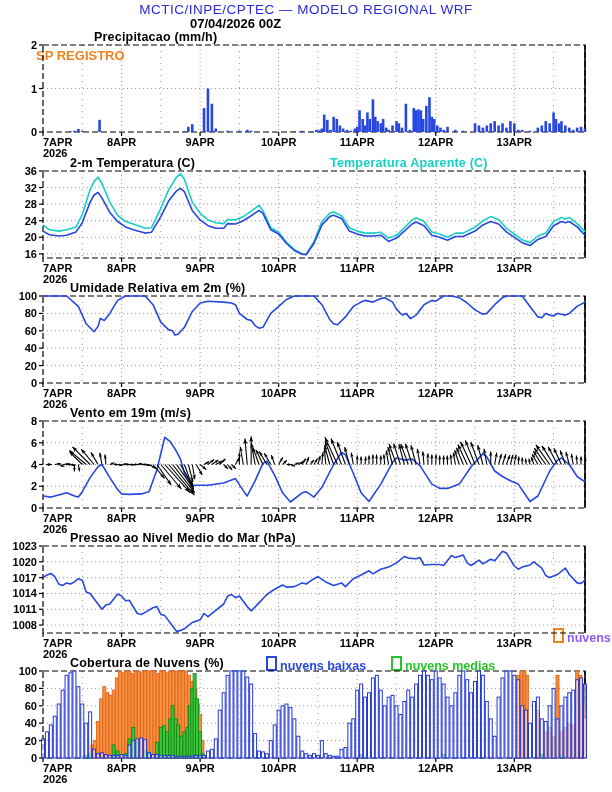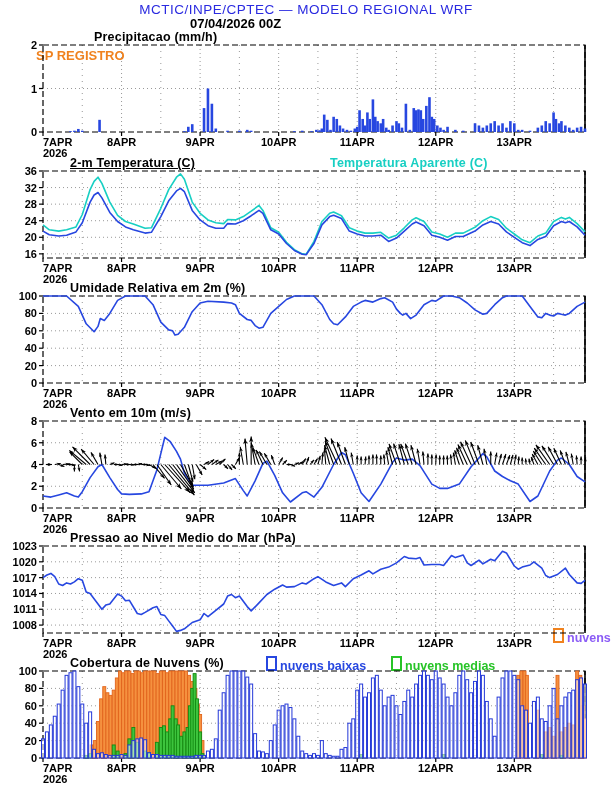--- a/index.html
+++ b/index.html
@@ -17,24 +17,24 @@
 </style>
 </head>
 <body>
 
 <div class="sheet">
   <div class="hdr1" style="color:#2a2ae0;">MCTIC/INPE/CPTEC — MODELO REGIONAL WRF</div>
   <div class="txt" style="left:36px;top:16px;color:#f0821e;margin-top:32px;">SP REGISTRO</div>
   <div class="txt" style="left:190px;top:16px;color:#000000;">07/04/2026 00Z</div>
 
   <div class="ptitle" style="left:70px;top:30px;padding-left:24px;">Precipitacao (mm/h)</div>
-  <div class="ptitle" style="left:70px;top:156px;text-decoration:underline;">2-m Temperatura (C)</div>
+  <div class="ptitle" style="left:70px;top:156px;">2-m Temperatura (C)</div>
   <div class="ptitle" style="left:330px;top:156px;color:#17cfc3;">Temperatura Aparente (C)</div>
   <div class="ptitle" style="left:70px;top:281px;">Umidade Relativa em 2m (%)</div>
-  <div class="ptitle" style="left:70px;top:406px;">Vento em 10m (m/s)</div>
+  <div class="ptitle" style="left:70px;top:406px;">Vento em 19m (m/s)</div>
   <div class="ptitle" style="left:70px;top:531px;">Pressao ao Nivel Medio do Mar (hPa)</div>
   <div class="ptitle" style="left:70px;top:656px;">Cobertura de Nuvens (%)</div>
 
   <div class="legend-item" style="left:266px;top:656px;color:#2747e0;">
     <span class="legend-swatch" style="border-color:#2747e0;"></span><span>nuvens baixas</span>
   </div>
   <div class="legend-item" style="left:391px;top:656px;color:#27c427;">
     <span class="legend-swatch" style="border-color:#27c427;"></span><span>nuvens medias</span>
   </div>
   <div class="legend-item" style="left:513px;top:628px;color:#8b5cf6;padding-left:40px;">

